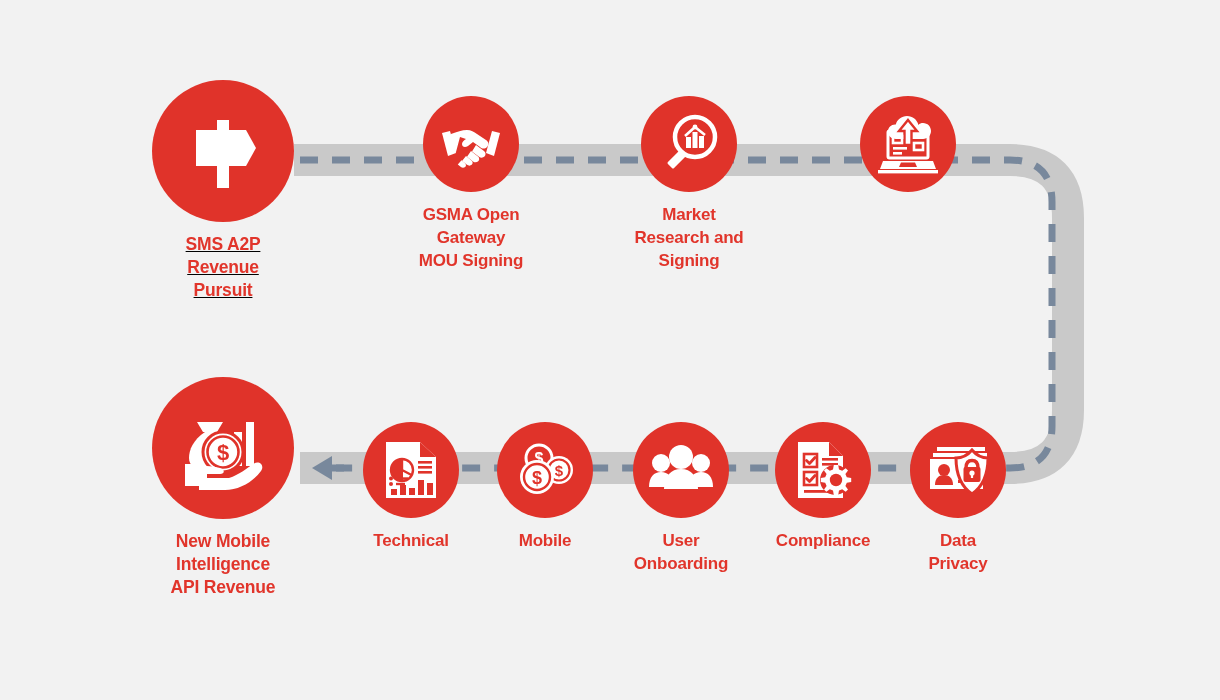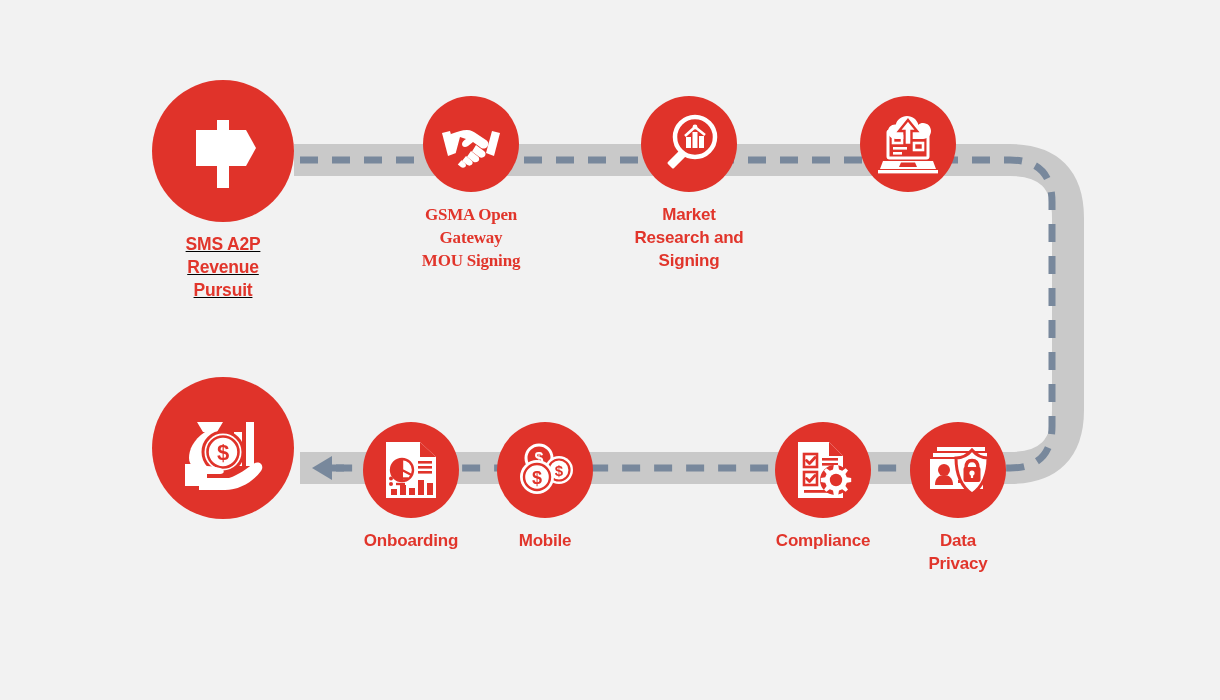--- a/index.html
+++ b/index.html
@@ -78,21 +78,21 @@
         <rect x="37" y="12" width="12" height="12" fill="#fff"></rect>
         <path d="M16 22 L66 22 L76 40 L66 58 L16 58 Z" fill="#fff"></path>
         <rect x="37" y="56" width="12" height="24" fill="#fff"></rect>
       </svg>
     </div>
     <div class="caption">SMS A2P
 Revenue
 Pursuit</div>
   </div>
 
-  <div class="node" style="left:471px; top:96px;font-family:Liberation Serif, serif;">
+  <div class="node" style="left:471px; top:96px;">
     <div class="bubble" style="width:96px;height:96px;">
       <svg width="66" height="66" viewBox="0 0 66 66">
         <g fill="#fff">
           <path d="M4 22 L12 20 L18 42 L10 45 Z"></path>
           <path d="M62 22 L54 20 L48 42 L56 45 Z"></path>
           <path d="M13 23 C19 21 24 19 29 19 C33 19 36 21 39 23 L48 29 C51 31 51 34 49 36 C47 38 44 38 42 36 L35 31 L30 35 C27 37 24 36 24 33 C24 31 26 29 28 28 L22 26 L18 41 C16 41 14 40 13 38 Z"></path>
           <path d="M38 34 L46 40 C48 41.5 48 44 46.5 45.5 C45 47 42.5 47 41 45.7 L34 40.5 Z"></path>
           <path d="M33 40 L40 45.5 C41.6 46.8 41.6 49 40.2 50.3 C38.8 51.6 36.5 51.6 35 50.4 L29 45.8 Z"></path>
           <path d="M28 45 L33.5 49.5 C35 50.7 35 52.7 33.7 53.8 C32.4 54.9 30.4 54.9 29 53.8 L24 50 Z"></path>
           <path d="M23.5 49.3 L27 52.3 C28.3 53.4 28.3 55.1 27.1 56.1 C25.9 57.1 24.1 57.1 22.9 56.1 L19.8 53.5 Z"></path>
@@ -160,20 +160,23 @@
           <circle cx="46" cy="50" r="20" fill="#fff"></circle>
           <circle cx="46" cy="50" r="20" fill="none" stroke="#e0332a" stroke-width="3"></circle>
           <circle cx="46" cy="50" r="15.5" fill="none" stroke="#e0332a" stroke-width="2.6"></circle>
           <text x="46" y="58" font-family="'Liberation Sans',sans-serif" font-size="22" font-weight="bold" fill="#e0332a" text-anchor="middle">$</text>
           <path d="M8 62 L22 62 L22 84 L8 84 Z"></path>
           <path d="M22 66 C30 64 40 66 48 68 C53 69 53 74 48 74 L33 74 L33 70 L48 70" fill="none" stroke="#fff" stroke-width="0"></path>
           <path d="M22 65 C28 63 36 64 43 66 C48 67.4 48 72 43 72 L30 72 L30 76 L52 76 C62 73 70 66 76 62 C82 58 88 63 84 69 C76 80 62 88 48 88 L22 88 Z"></path>
         </g>
       </svg>
     </div>
+    <div class="caption">New Mobile
+Intelligence
+API Revenue</div>
   </div>
 
   <div class="node" style="left:411px; top:422px;">
     <div class="bubble" style="width:96px;height:96px;">
       <svg width="62" height="62" viewBox="0 0 62 62">
         <path d="M6 3 L40 3 L56 18 L56 59 L6 59 Z" fill="#fff"></path>
         <path d="M40 3 L56 18 L40 18 Z" fill="#e0332a"></path>
         <g fill="#e0332a">
           <path d="M22 20 A11 11 0 1 0 23 42 L23 31 Z" fill="#e0332a"></path>
         </g>
@@ -190,41 +193,57 @@
           <circle cx="11" cy="45" r="2"></circle>
           <rect x="16" y="43.8" width="9" height="2.4"></rect>
           <rect x="11" y="50" width="6" height="6"></rect>
           <rect x="20" y="46" width="6" height="10"></rect>
           <rect x="29" y="49" width="6" height="7"></rect>
           <rect x="38" y="41" width="6" height="15"></rect>
           <rect x="47" y="44" width="6" height="12"></rect>
         </g>
       </svg>
     </div>
-    <div class="caption">Onboarding</div>
+    <div class="caption">Technical</div>
   </div>
 
   <div class="node" style="left:545px; top:422px;">
     <div class="bubble" style="width:96px;height:96px;">
       <svg width="62" height="62" viewBox="0 0 62 62">
         <g fill="none" stroke="#fff" stroke-width="3">
           <circle cx="25" cy="19" r="13"></circle>
         </g>
         <text x="25" y="25" font-family="'Liberation Sans',sans-serif" font-size="16" font-weight="bold" fill="#fff" text-anchor="middle">$</text>
         <circle cx="45" cy="31" r="14" fill="#fff"></circle>
         <circle cx="45" cy="31" r="10.5" fill="none" stroke="#e0332a" stroke-width="2.2"></circle>
         <text x="45" y="37" font-family="'Liberation Sans',sans-serif" font-size="15" font-weight="bold" fill="#e0332a" text-anchor="middle">$</text>
         <circle cx="23" cy="38" r="17" fill="#fff"></circle>
         <circle cx="23" cy="38" r="13" fill="none" stroke="#e0332a" stroke-width="2.4"></circle>
         <text x="23" y="45" font-family="'Liberation Sans',sans-serif" font-size="18" font-weight="bold" fill="#e0332a" text-anchor="middle">$</text>
       </svg>
     </div>
     <div class="caption">Mobile</div>
   </div>
 
+  <div class="node" style="left:681px; top:422px;">
+    <div class="bubble" style="width:96px;height:96px;">
+      <svg width="66" height="66" viewBox="0 0 66 66">
+        <g fill="#fff">
+          <circle cx="13" cy="26" r="9"></circle>
+          <path d="M1 50 C1 40 6 35 13 35 C20 35 25 40 25 50 Z"></path>
+          <circle cx="53" cy="26" r="9"></circle>
+          <path d="M41 50 C41 40 46 35 53 35 C60 35 65 40 65 50 Z"></path>
+          <circle cx="33" cy="20" r="12"></circle>
+          <path d="M16 52 C16 39 23 32 33 32 C43 32 50 39 50 52 Z"></path>
+        </g>
+      </svg>
+    </div>
+    <div class="caption">User
+Onboarding</div>
+  </div>
 
   <div class="node" style="left:958px; top:422px;">
     <div class="bubble" style="width:96px;height:96px;">
       <svg width="66" height="66" viewBox="0 0 66 66">
         <g fill="#fff">
           <path d="M12 10 L60 10 L60 14 L12 14 Z"></path>
           <path d="M8 16 L62 16 L62 20 L8 20 Z"></path>
           <path d="M5 22 L58 22 L58 52 L5 52 Z"></path>
         </g>
         <g fill="#e0332a">

